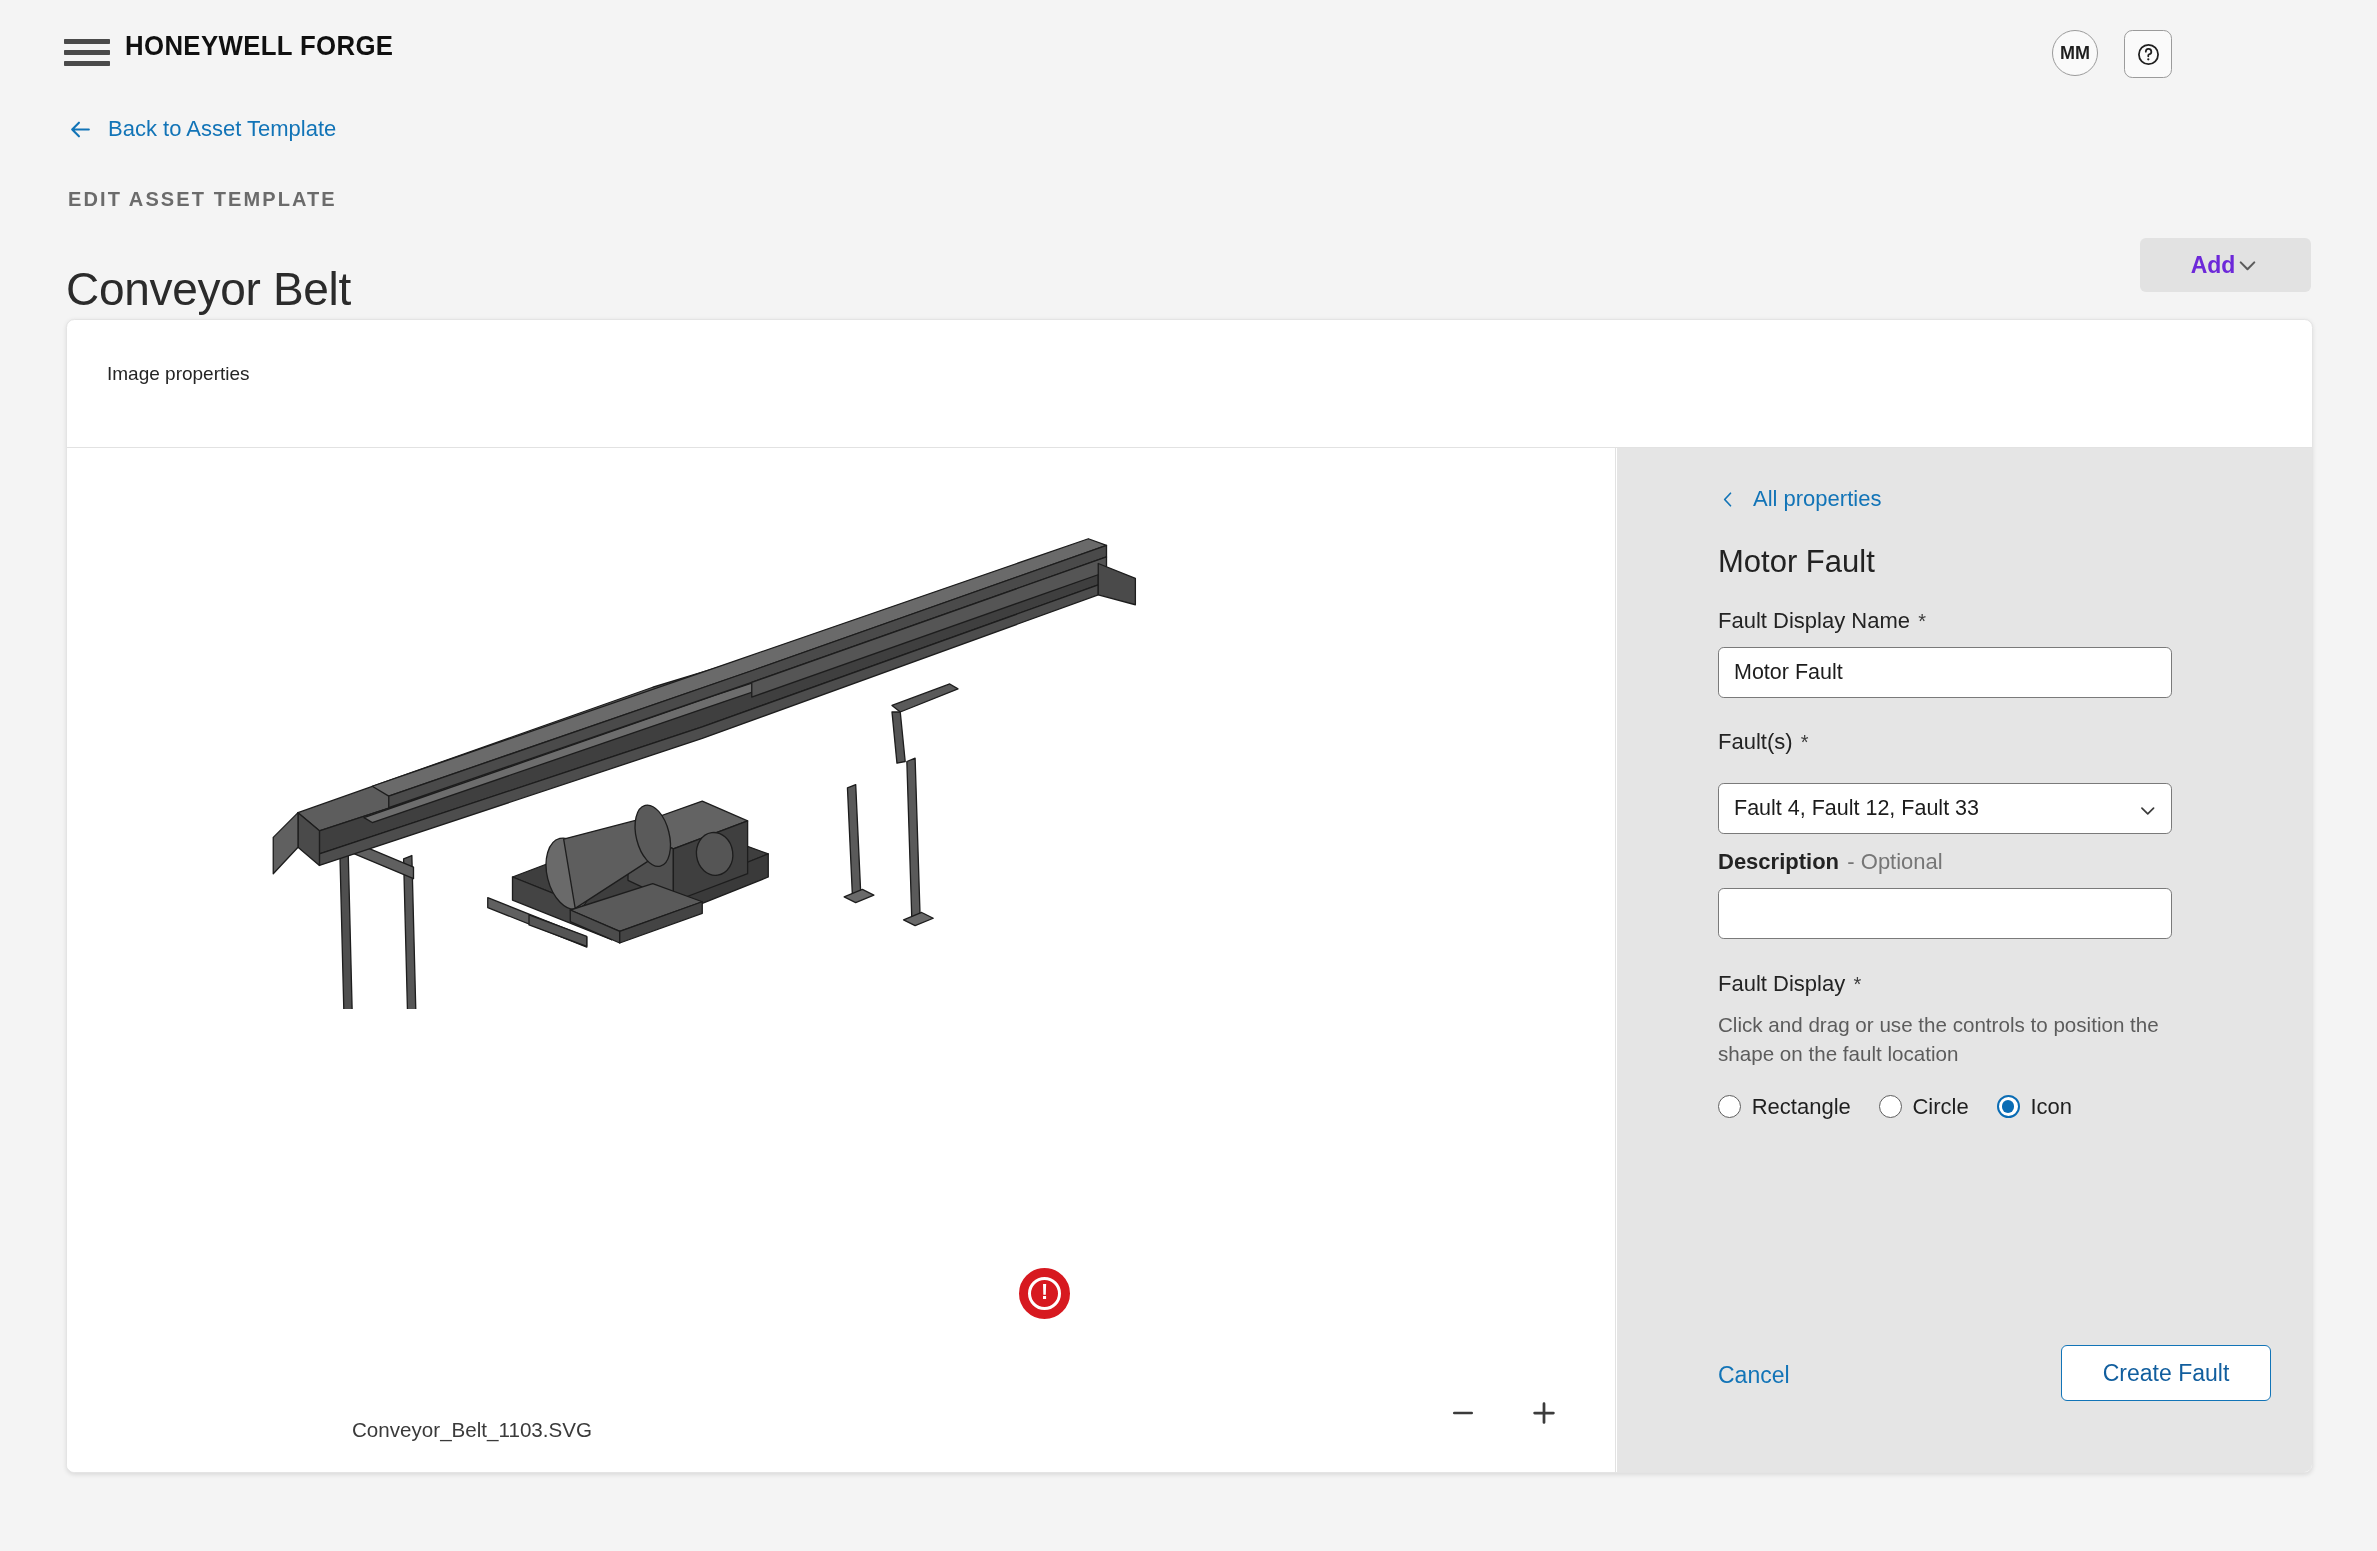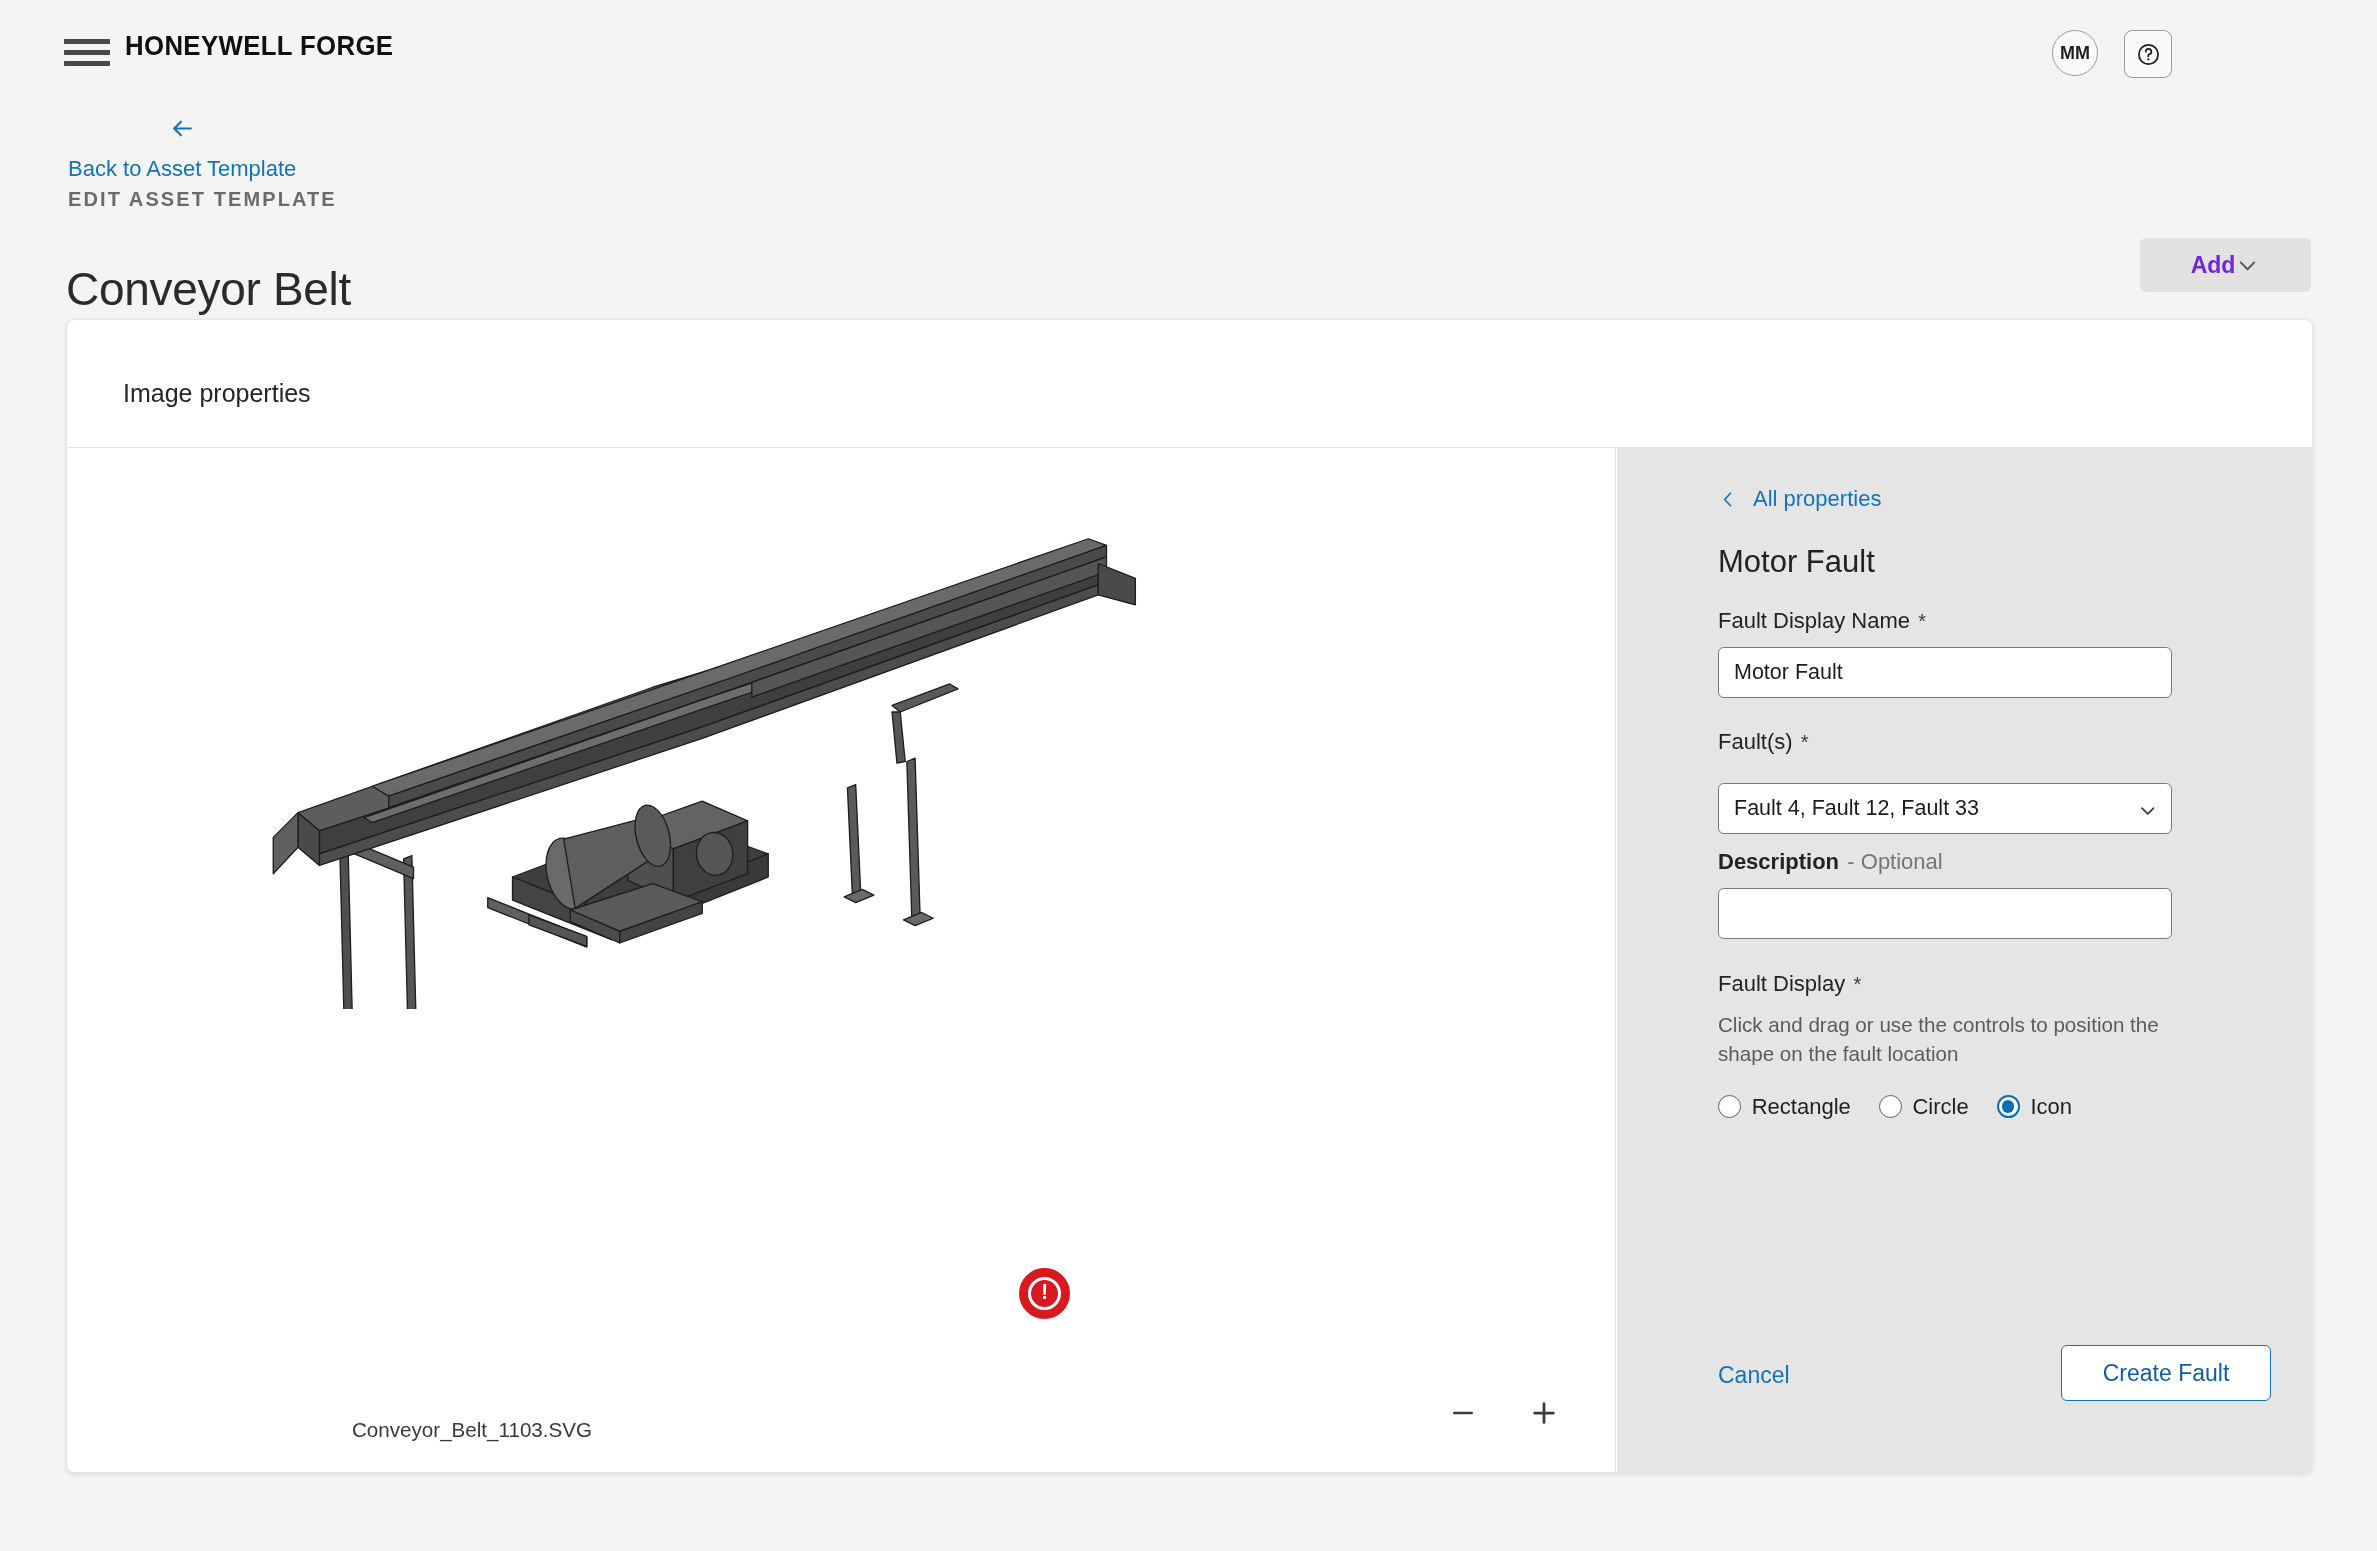--- a/index.html
+++ b/index.html
@@ -42,21 +42,21 @@
     position: absolute; right: 205px; top: 30px;
     width: 48px; height: 48px; border-radius: 8.3px;
     border: 1.7px solid #9b9b9b; background: #fafafa;
     display: flex; align-items: center; justify-content: center; cursor: pointer;
   }
 
   
   .backlink {
     position: absolute; left: 68px; top: 116px;
     display: flex; align-items: center; gap: 15px;
-    color: #1274b7; font-size: 22px; cursor: pointer; flex-direction: column;
+    color: #1274b7; font-size: 22px; cursor: pointer;
   }
   .backlink .arw { display: block; width: 25px; height: 25px; }
 
   
   .eyebrow {
     position: absolute; left: 68px; top: 188px;
     font-size: 20px; font-weight: 700; letter-spacing: 2.1px;
     color: #6b6b6b;
   }
   .page-title {
@@ -79,22 +79,22 @@
     background: #ffffff; border-radius: 8.3px;
     border: 0.8px solid #e4e4e4;
     box-shadow: 0 1.7px 4.1px rgba(0,0,0,0.10);
     overflow: hidden;
   }
   .card-header {
     position: absolute; left: 0; top: 0; width: 100%; height: 128px;
     border-bottom: 0.8px solid #e2e2e2;
   }
   .card-header h2 {
-    margin: 16px; position: absolute; left: 40px; top: 43px;
-    font-size: 25px; font-weight: 400; color: #252525;
+    margin: 0; position: absolute; left: 40px; top: 43px;
+    font-size: 19px; font-weight: 400; color: #252525;
   }
 
   
   .canvas {
     position: absolute; left: 0; top: 128px;
     width: 1549px; height: 1026px;
     border-right: 0.8px solid #e2e2e2;
     background: #fff;
   }
   .illus { position: absolute; left: 173px; top: 66px; width: 908px; height: 495px; }

